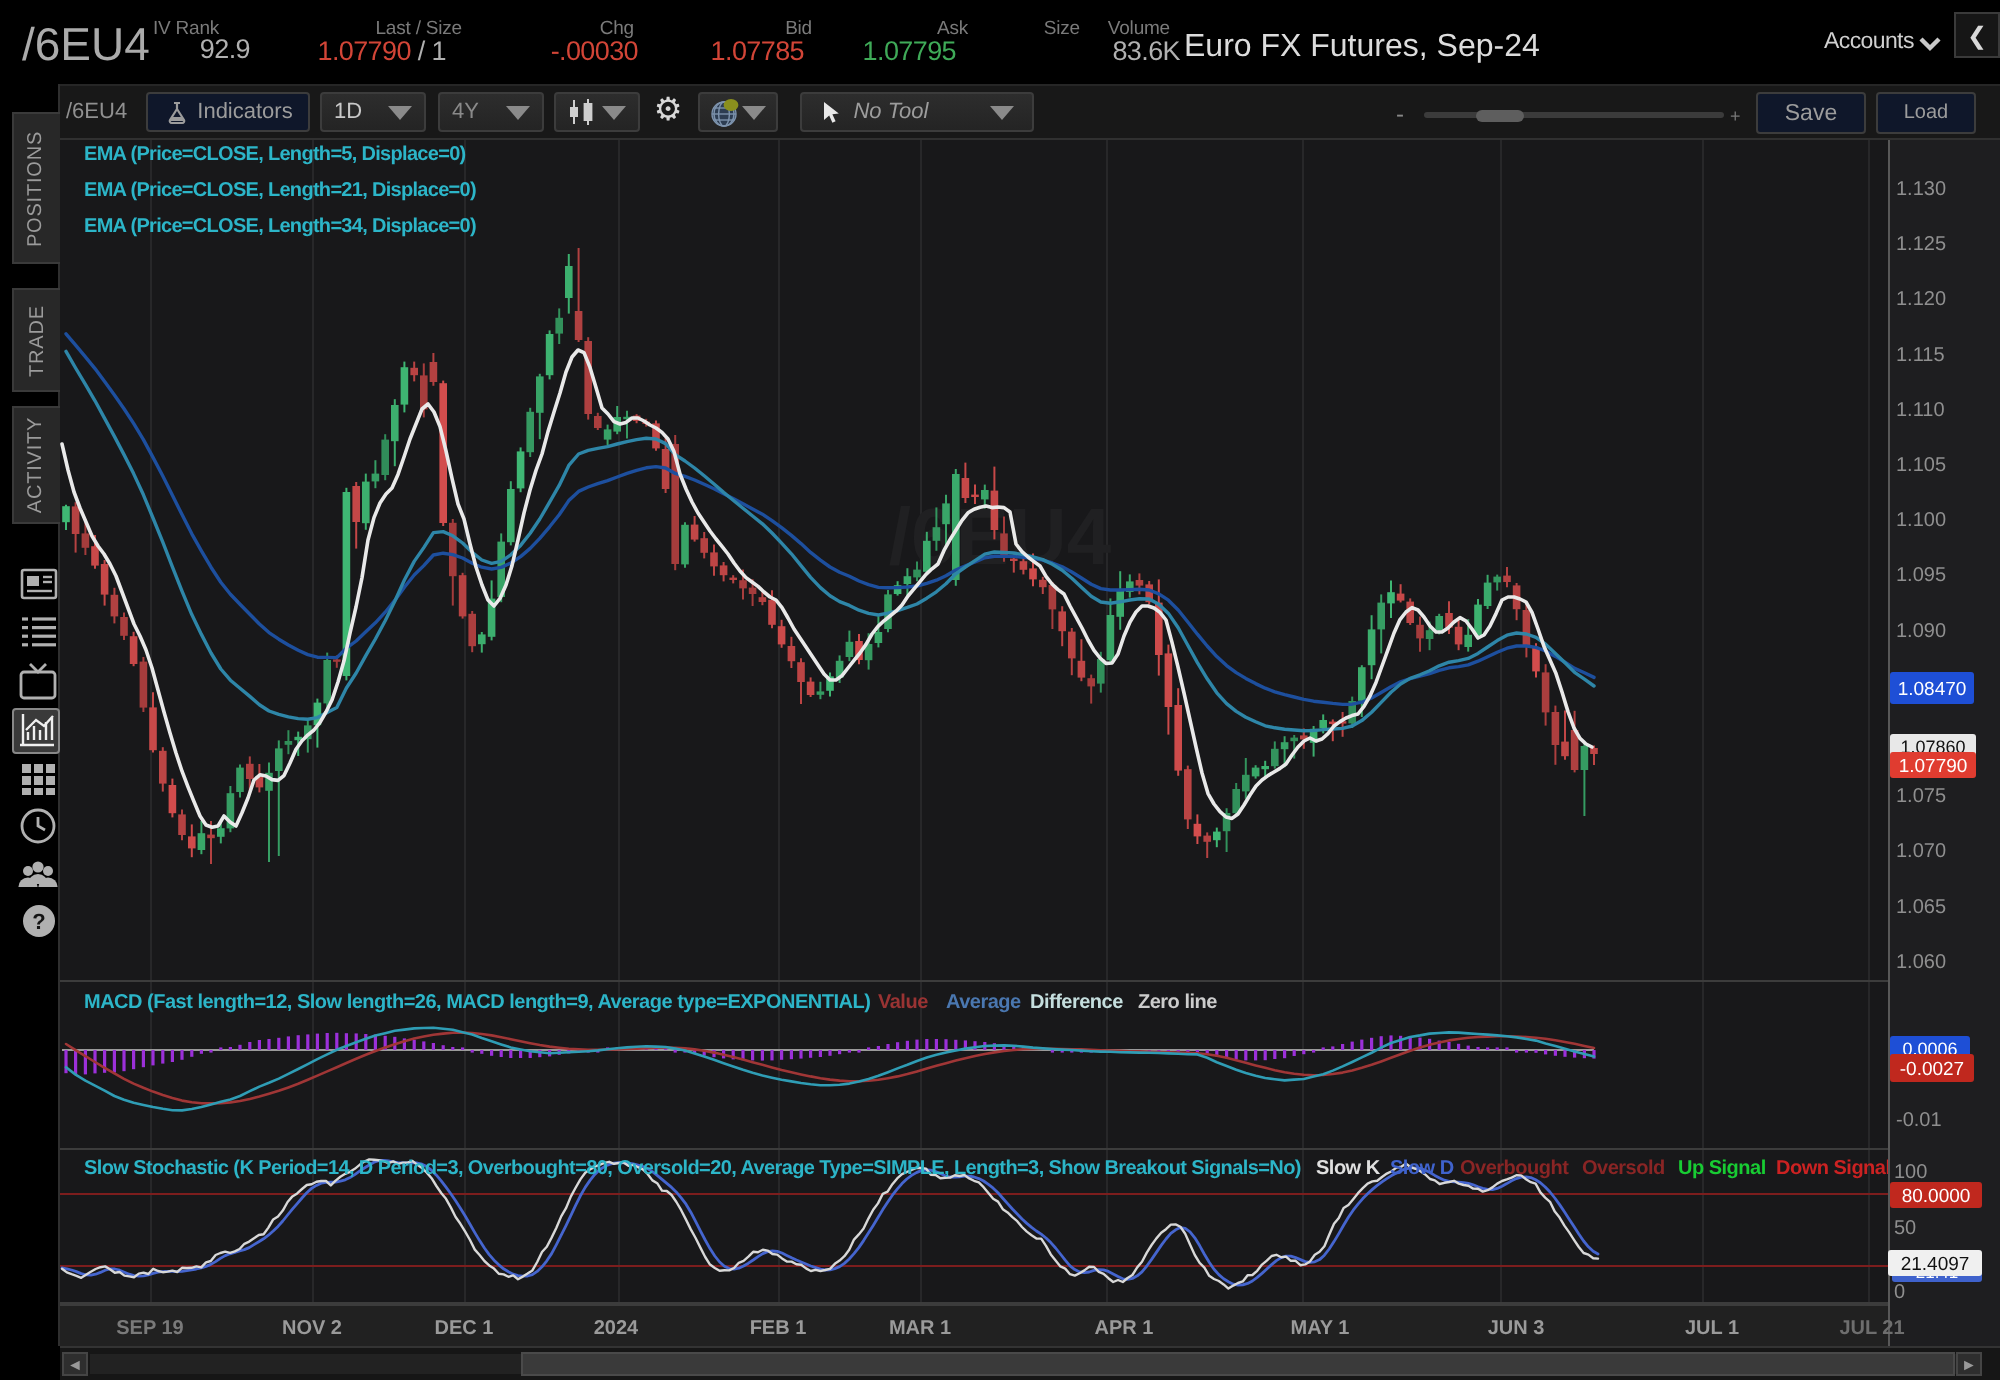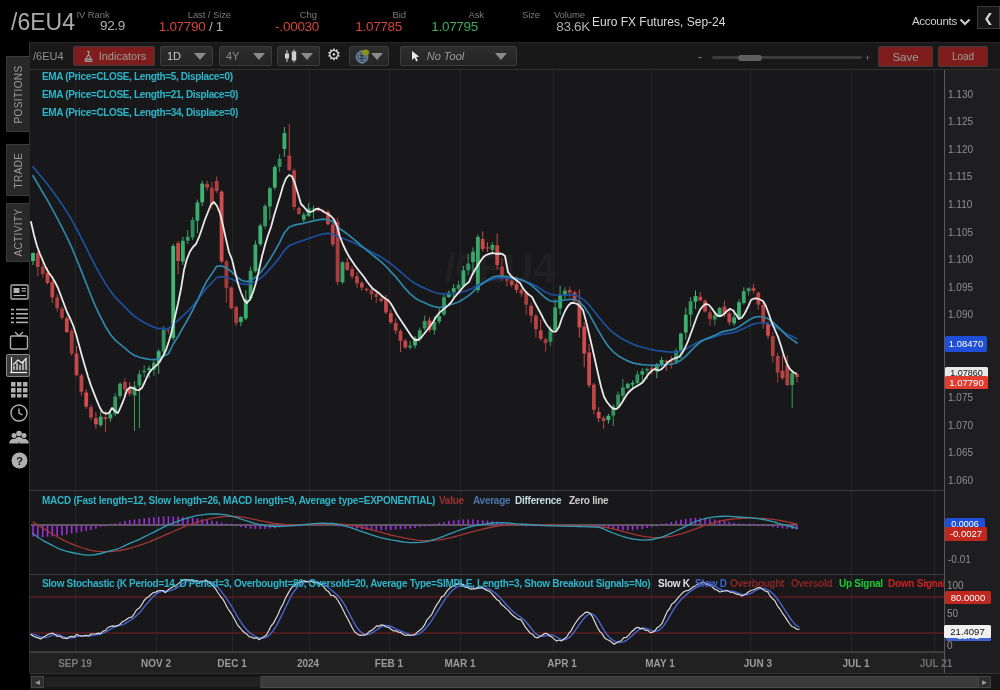--- a/index.html
+++ b/index.html
@@ -4,21 +4,21 @@
 * { margin:0; padding:0; box-sizing:border-box; }
 html,body { width:1000px; height:690px; background:#000; overflow:hidden;
   font-family:"Liberation Sans", sans-serif; }
 #page { position:relative; width:1000px; height:562px; background:#000;padding-left:16px; }
 .abs { position:absolute; }
 .lbl { font-size:9.5px; color:#7a7a7a; letter-spacing:-0.1px; }
 .val { font-size:13.5px; color:#b0b0b0; letter-spacing:-0.3px; }
 .red { color:#d24537; }
 .grn { color:#3faa58; }
 .col { text-align:right; }
-.btn { position:absolute; background:#7f1d1d; border:1px solid #3c3c3c; border-radius:2px;
+.btn { position:absolute; background:#0f172a; border:1px solid #3c3c3c; border-radius:2px;
   color:#9c9c9c; font-size:11px; display:flex; align-items:center; justify-content:center; }
 .drop { background:linear-gradient(#2d2d2d,#242424); }
 .tri { width:0; height:0; border-left:6px solid transparent; border-right:6px solid transparent;
   border-top:7px solid #8a8a8a; display:inline-block; }
 .tab { position:absolute; left:6px; width:24px; background:#282828; border:1px solid #3a3a3a; border-right:none;
   display:flex; align-items:center; justify-content:center; }
 .tab span { transform:rotate(-90deg); white-space:nowrap; font-size:10px; color:#9b9b9b; letter-spacing:0.4px; }
 .sideicon { position:absolute; left:4px; width:30px; display:flex; justify-content:center; }
 </style></head>
 <body>
@@ -32,21 +32,21 @@
 <div class="abs col" style="left:240px;top:4px;width:77px;"><span class="lbl">Chg</span></div>
 <div class="abs col" style="left:240px;top:17px;width:79px;"><span class="val red">-.00030</span></div>
 <div class="abs col" style="left:330px;top:4px;width:76px;"><span class="lbl">Bid</span></div>
 <div class="abs col" style="left:330px;top:17px;width:72px;"><span class="val red">1.07785</span></div>
 <div class="abs col" style="left:410px;top:4px;width:74px;"><span class="lbl">Ask</span></div>
 <div class="abs col" style="left:410px;top:17px;width:68px;"><span class="val grn">1.07795</span></div>
 <div class="abs col" style="left:480px;top:4px;width:60px;"><span class="lbl">Size</span></div>
 <div class="abs col" style="left:480px;top:17px;width:65px;margin-top:40px;"><span class="val" style="color:#9a9a9a;">91x111</span></div>
 <div class="abs col" style="left:540px;top:4px;width:45px;"><span class="lbl">Volume</span></div>
 <div class="abs col" style="left:525px;top:17px;width:65px;"><span class="val">83.6K</span></div>
-<div class="abs" style="left:592px;top:15px;font-size:12px;color:#dcdcdc;">Euro FX Futures, Sep-24</div>
+<div class="abs" style="left:592px;top:15px;font-size:16px;color:#dcdcdc;">Euro FX Futures, Sep-24</div>
 <div class="abs" style="left:912px;top:15px;font-size:11.5px;letter-spacing:-0.3px;color:#cfcfcf;">Accounts</div>
 <svg class="abs" style="left:959px;top:18px;" width="12" height="8" viewBox="0 0 12 8">
       <path d="M1.5 1.5 L6 6 L10.5 1.5" fill="none" stroke="#c9c9c9" stroke-width="2.2"></path>
     </svg>
 <div class="abs" style="left:977px;top:6px;width:23px;height:23px;background:#161616;border:1px solid #3a3a3a;color:#d8d8d8;font-size:12px;display:flex;align-items:center;justify-content:center;">❮</div>
 
 <div class="abs" style="left:30px;top:42px;width:970px;height:28px;background:#181818;border-top:1px solid #262626;border-bottom:1px solid #303030;"></div>
 <div class="abs" style="left:33px;top:50px;font-size:11px;color:#909090;">/6EU4</div>
 <div class="btn" style="left:73px;top:46px;width:82px;height:20px;">
   <svg width="13" height="13" viewBox="0 0 13 13" style="margin-right:4px;">

